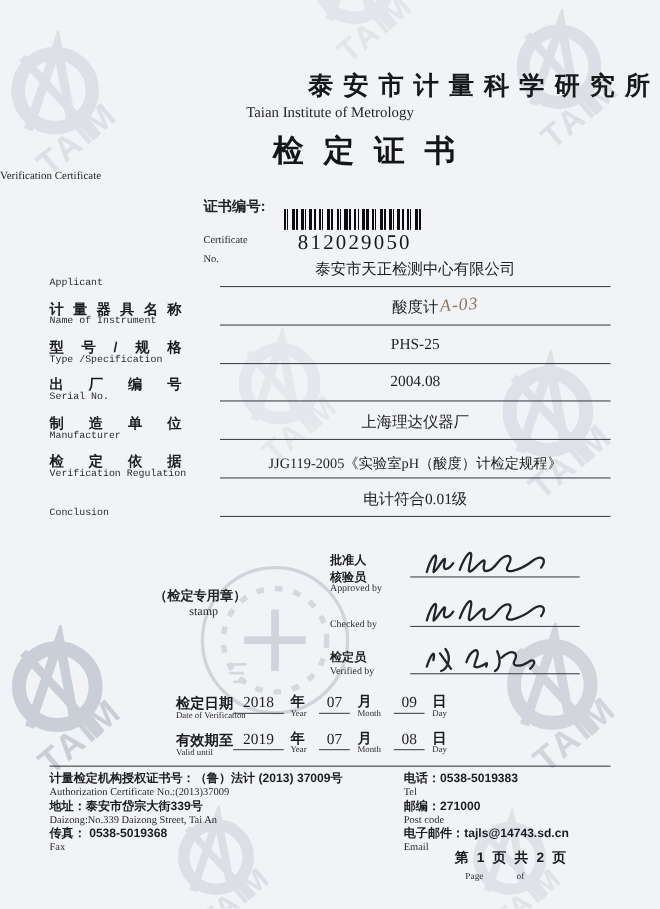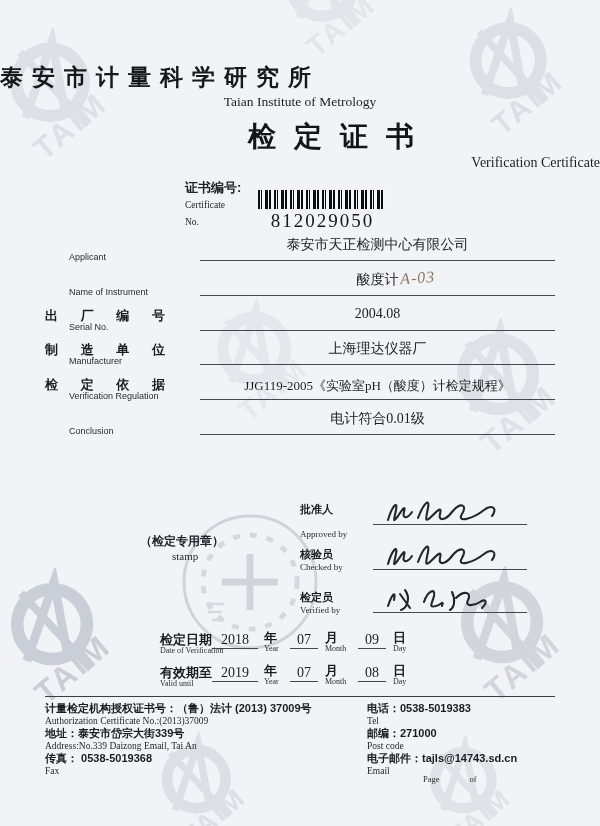--- a/index.html
+++ b/index.html
@@ -9,46 +9,46 @@
     color:#222329;
     background:#f2f3f6;
   }
   .page{
     position:relative;width:600px;height:826px;overflow:hidden;
     background:linear-gradient(105deg,#ecesf2 0%,#eef0f4 0%,#f1f3f6 55%,#f6f7f9 100%);
   }
   
   .wm{position:absolute;z-index:0;pointer-events:none;}
   
-  .org-cn{position:absolute;left:0;top:62px;width:600px;text-align:left;
+  .org-cn{position:absolute;left:0;top:62px;width:600px;text-align:right;
     font-size:23px;font-weight:bold;letter-spacing:9px;color:#17181c;z-index:2;}
   .org-en{position:absolute;left:0;top:94px;width:600px;text-align:center;
     font-family:"Liberation Serif",serif;font-size:13.5px;color:#1d1e23;z-index:2;}
   .title-cn{position:absolute;left:0;top:118px;width:600px;text-align:center;
     font-size:28px;font-weight:bold;letter-spacing:18px;color:#141519;z-index:2;padding-left:40px;}
-  .title-en{position:absolute;left:0;top:155px;width:600px;text-align:right;
-    font-family:"Liberation Serif",serif;font-size:14px;color:#1d1e23;z-index:2;}
+  .title-en{position:absolute;left:0;top:155px;width:600px;text-align:left;
+    font-family:"Liberation Serif",serif;font-size:10px;color:#1d1e23;z-index:2;}
   
   .certno{position:absolute;left:185px;top:179px;z-index:2;}
   .certno .cn{font-size:13px;font-weight:bold;}
-  .certno .en1,.certno .en2{font-family:"Liberation Serif",serif;font-size:9.5px;margin-top:3px;}
+  .certno .en1,.certno .en2{font-family:"Liberation Serif",serif;font-size:9.5px;margin-top:17px;}
   .certno .en2{margin-top:7px;}
   .barcode{position:absolute;left:258px;top:190px;width:128px;height:19px;z-index:2;
     background:repeating-linear-gradient(90deg,
       #0c0c0e 0 2px,#f4f5f8 2px 3px,#0c0c0e 3px 4px,#f4f5f8 4px 7px,
       #0c0c0e 7px 10px,#f4f5f8 10px 11px,#0c0c0e 11px 13px,#f4f5f8 13px 16px);}
   .barcode-num{position:absolute;left:250px;top:210px;width:145px;text-align:center;z-index:2;
     font-family:"Liberation Serif",serif;font-size:19px;letter-spacing:2px;color:#16171b;}
   
   .fields{position:absolute;left:45px;top:234px;width:510px;z-index:2;}
   .frow{position:relative;height:34.8px;}
   .flabel-cn{position:absolute;left:0;top:3px;width:120px;font-size:13px;font-weight:bold;
     color:#1b1c21;text-align:justify;text-align-last:justify;}
-  .flabel-en{position:absolute;left:0;top:18px;font-family:Liberation Sans, sans-serif;
-    font-size:9px;color:#2a2b30;white-space:nowrap;margin-left:24px;}
+  .flabel-en{position:absolute;left:0;top:18px;font-family:Liberation Mono, monospace;
+    font-size:9px;color:#2a2b30;white-space:nowrap;}
   .fline{position:absolute;left:155px;right:0;top:2px;height:24px;
     border-bottom:1.5px solid #44474d;text-align:center;
     font-family:"Liberation Serif",serif;font-size:14px;color:#1d1e23;}
   .fline.small{font-size:13px;padding-top:2px;height:22px;}
   .hand{position:absolute;left:355px;top:0;font-family:"Liberation Serif",serif;
     font-style:italic;font-size:16px;color:#8d7866;transform:rotate(-4deg);letter-spacing:1px;}
   
   .sig-label-cn{position:absolute;font-size:11px;font-weight:bold;color:#1b1c21;z-index:2;}
   .sig-label-en{position:absolute;font-family:"Liberation Serif",serif;font-size:9px;color:#2a2b30;z-index:2;}
   .sig-line{position:absolute;left:373px;width:154px;border-top:1.5px solid #44474d;z-index:2;}
@@ -135,23 +135,29 @@
   </div>
   <div class="barcode"></div>
   <div class="barcode-num">812029050</div>
 
   <div class="fields">
     <div class="frow">
       <div class="flabel-en">Applicant</div>
       <div class="fline">泰安市天正检测中心有限公司</div>
     </div>
     <div class="frow">
+      <div class="flabel-cn">计量器具名称</div>
       <div class="flabel-en">Name of Instrument</div>
       <div class="fline">酸度计</div>
       <div class="hand">A-03</div>
+    </div>
+    <div class="frow">
+      <div class="flabel-cn">型号/规格</div>
+      <div class="flabel-en">Type /Specification</div>
+      <div class="fline">PHS-25</div>
     </div>
     <div class="frow">
       <div class="flabel-cn">出厂编号</div>
       <div class="flabel-en">Serial No.</div>
       <div class="fline">2004.08</div>
     </div>
     <div class="frow">
       <div class="flabel-cn">制造单位</div>
       <div class="flabel-en">Manufacturer</div>
       <div class="fline">上海理达仪器厂</div>
@@ -176,21 +182,21 @@
   <div class="stamp-cn">（检定专用章）</div>
   <div class="stamp-en">stamp</div>
 
   <div class="sig-label-cn" style="left:300px;top:502px">批准人</div>
   <div class="sig-label-en" style="left:300px;top:529px">Approved by</div>
   <div class="sig-line" style="top:524px"></div>
   <svg class="sig-svg" style="left:382px;top:494px" width="140" height="32" viewBox="0 0 140 32">
     <path d="M6 26 C10 12 16 6 14 16 C12 26 10 30 16 22 C20 16 24 10 22 18 C20 26 26 24 30 18 M36 24 C42 8 48 4 46 14 C44 24 42 30 50 22 C56 16 60 12 58 20 C56 28 64 26 70 18 C78 8 86 10 80 20 C74 30 92 24 102 16 C110 10 116 14 110 22" fill="none" stroke="#23242c" stroke-width="2.1" stroke-linecap="round"></path>
   </svg>
 
-  <div class="sig-label-cn" style="left:300px;top:547px">核验员</div>
+  <div class="sig-label-cn" style="left:300px;top:517px">核验员</div>
   <div class="sig-label-en" style="left:300px;top:562px">Checked by</div>
   <div class="sig-line" style="top:569px"></div>
   <svg class="sig-svg" style="left:382px;top:538px" width="140" height="32" viewBox="0 0 140 32">
     <path d="M6 26 C10 12 16 6 14 16 C12 26 10 30 16 22 C20 16 24 10 22 18 C20 26 26 24 30 18 M36 24 C42 8 48 4 46 14 C44 24 42 30 50 22 C56 16 60 12 58 20 C56 28 64 26 70 18 C78 8 86 10 80 20 C74 30 92 24 102 16 C110 10 116 14 110 22" fill="none" stroke="#23242c" stroke-width="2.1" stroke-linecap="round"></path>
   </svg>
 
   <div class="sig-label-cn" style="left:300px;top:590px">检定员</div>
   <div class="sig-label-en" style="left:300px;top:605px">Verified by</div>
   <div class="sig-line" style="top:612px"></div>
   <svg class="sig-svg" style="left:380px;top:582px" width="140" height="32" viewBox="0 0 140 32">
@@ -232,34 +238,35 @@
     <span class="u-cn">日</span>
     <span class="u-en">Day</span>
   </div>
 
   <div class="footer-rule"></div>
 
   <div class="fcol left">
     <div class="f-cn">计量检定机构授权证书号：（鲁）法计 (2013) 37009号</div>
     <div class="f-en">Authorization Certificate No.:(2013)37009</div>
     <div class="f-cn">地址：泰安市岱宗大街339号</div>
-    <div class="f-en">Address:No.339 Daizong Email, Tai An</div>
+    <div class="f-en">Daizong:No.339 Daizong Street, Tai An</div>
     <div class="f-cn">传真：  0538-5019368</div>
     <div class="f-en">Fax</div>
   </div>
 
   <div class="fcol right">
     <div class="f-cn">电话：0538-5019383</div>
     <div class="f-en">Tel</div>
     <div class="f-cn">邮编：271000</div>
     <div class="f-en">Post code</div>
     <div class="f-cn">电子邮件：tajls@14743.sd.cn</div>
     <div class="f-en">Email</div>
   </div>
 
   <div class="pageno">
+    <div class="p-cn">第 1 页 共 2 页</div>
     <div class="p-en">
       <span>Page</span>
       <span>of</span>
     </div>
   </div>
 
 </div>
 
 </body></html>

